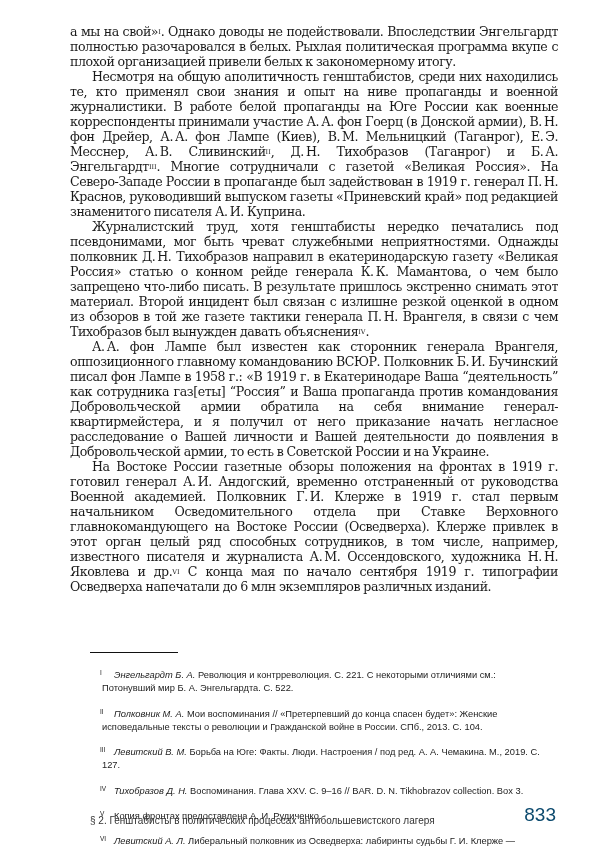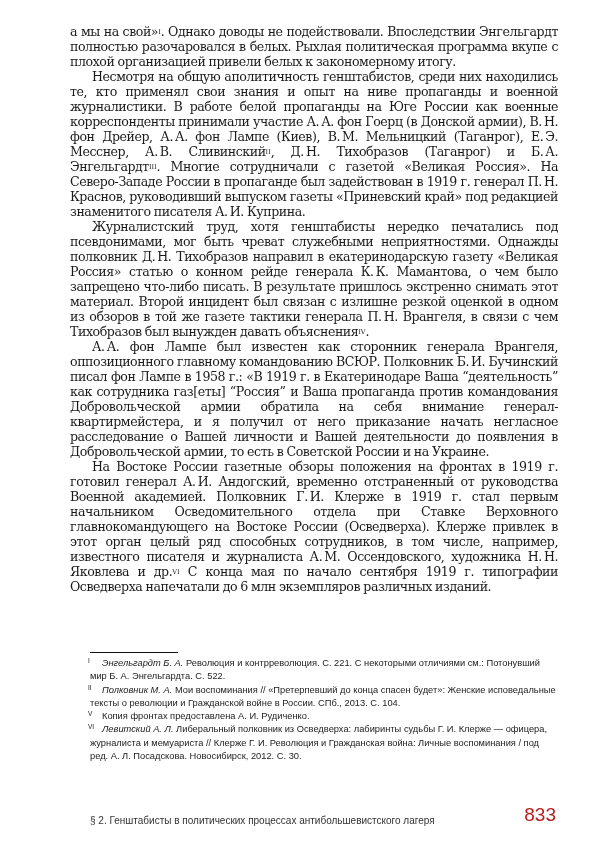--- a/index.html
+++ b/index.html
@@ -4,44 +4,46 @@
   <style>
     html, body { margin: 0; padding: 0; background: #ffffff; }
     body { width: 600px; height: 848px; position: relative; overflow: hidden; }
     .page { position: absolute; left: 70px; top: 24px; width: 488px; color: #1a1a1a; }
     .body-text { font-family: "DejaVu Serif", serif; font-size: 12.6px; line-height: 15px; text-align: justify; hyphens: manual; letter-spacing: -0.45px; word-spacing: -0.4px; }
     .body-text p { margin: 0; text-indent: 0; }
     .body-text p.indent { text-indent: 22px; }
     sup.fn { font-size: 6.5px; vertical-align: top; position: relative; top: 1px; letter-spacing: 0; }
     .rule { position: absolute; left: 90px; top: 652px; width: 88px; height: 0; border-top: 1px solid #111; }
     .footnotes { position: absolute; left: 90px; top: 657px; width: 466px; font-family: "Liberation Sans", sans-serif; font-size: 9.3px; line-height: 13.3px; color: #222; }
-    .fn-item { position: relative; margin: 0; padding-left: 0; text-indent: 12px; }
+    .fn-item { position: relative; margin: 12px; padding-left: 0; text-indent: 12px; }
     .fn-mark { position: absolute; left: -2px; top: -3px; font-size: 6.5px; text-indent: 0; }
     .fn-author { font-style: italic; }
     .footer { position: absolute; left: 90px; top: 810px; width: 466px; font-family: "Liberation Sans", sans-serif; }
     .footer-title { position: absolute; left: 0; top: 5px; font-size: 10px; color: #333; }
-    .page-number { position: absolute; right: 0; top: -6px; font-size: 19px; color: #b91c1c; }
+    .page-number { position: absolute; right: 0; top: -6px; font-size: 19px; color: #0c4a6e; }
   </style>
 </head>
 <body>
 
 <div class="page">
   <div class="body-text" id="body-text">
       <p><span>а мы на свой»</span><sup class="fn">I</sup><span>. Однако доводы не подействовали. Впоследствии Энгельгардт пол­ностью разочаровался в белых. Рыхлая политическая программа вкупе с плохой организацией привели белых к закономерному итогу.</span></p>
       <p class="indent"><span>Несмотря на общую аполитичность генштабистов, среди них находились те, кто применял свои знания и опыт на ниве пропаганды и военной журналистики. В работе белой пропаганды на Юге России как военные корреспонденты прини­мали участие А. А. фон Гоерц (в Донской армии), В. Н. фон Дрейер, А. А. фон Лам­пе (Киев), В. М. Мельницкий (Таганрог), Е. Э. Месснер, А. В. Сливинский</span><sup class="fn">II</sup><span>, Д. Н. Тихо­бразов (Таганрог) и Б. А. Энгельгардт</span><sup class="fn">III</sup><span>. Многие сотрудничали с газетой «Великая Россия». На Северо-Западе России в пропаганде был задействован в 1919 г. гене­рал П. Н. Краснов, руководивший выпуском газеты «Приневский край» под редак­цией знаменитого писателя А. И. Куприна.</span></p>
       <p class="indent"><span>Журналистский труд, хотя генштабисты нередко печатались под псевдонима­ми, мог быть чреват служебными неприятностями. Однажды полковник Д. Н. Ти­хобразов направил в екатеринодарскую газету «Великая Россия» статью о конном рейде генерала К. К. Мамантова, о чем было запрещено что-либо писать. В резуль­тате пришлось экстренно снимать этот материал. Второй инцидент был связан с излишне резкой оценкой в одном из обзоров в той же газете тактики генера­ла П. Н. Врангеля, в связи с чем Тихобразов был вынужден давать объяснения</span><sup class="fn">IV</sup><span>.</span></p>
       <p class="indent"><span>А. А. фон Лампе был известен как сторонник генерала Врангеля, оппозицион­ного главному командованию ВСЮР. Полковник Б. И. Бучинский писал фон Лампе в 1958 г.: «В 1919 г. в Екатеринодаре Ваша “деятельность” как сотрудника газ[еты] “Россия” и Ваша пропаганда против командования Добровольческой армии об­ратила на себя внимание генерал-квартирмейстера, и я получил от него прика­зание начать негласное расследование о Вашей личности и Вашей деятельности до появления в Добровольческой армии, то есть в Советской России и на Украине.</span></p>
       <p class="indent"><span>На Востоке России газетные обзоры положения на фронтах в 1919 г. готовил генерал А. И. Андогский, временно отстраненный от руководства Военной ака­демией. Полковник Г. И. Клерже в 1919 г. стал первым начальником Осведоми­тельного отдела при Ставке Верховного главнокомандующего на Востоке России (Осведверха). Клерже привлек в этот орган целый ряд способных сотрудников, в том числе, например, известного писателя и журналиста А. М. Оссендовско­го, художника Н. Н. Яковлева и др.</span><sup class="fn">VI</sup><span> С конца мая по начало сентября 1919 г. ти­пографии Осведверха напечатали до 6 млн экземпляров различных изданий.</span></p>
     </div>
 </div>
 
 <div class="rule"></div>
 <div class="footnotes" id="footnotes">
     <div class="fn-item"><span class="fn-mark">I</span><span class="fn-author">Энгельгардт Б. А.</span><span> Революция и контрреволюция. С. 221. С некоторыми отличиями см.: Потонувший мир Б. А. Энгельгардта. С. 522.</span></div>
     <div class="fn-item"><span class="fn-mark">II</span><span class="fn-author">Полковник М. А.</span><span> Мои воспоминания // «Претерпевший до конца спасен будет»: Женские исповедаль­ные тексты о революции и Гражданской войне в России. СПб., 2013. С. 104.</span></div>
+    <div class="fn-item"><span class="fn-mark">III</span><span class="fn-author">Левитский В. М.</span><span> Борьба на Юге: Факты. Люди. Настроения / под ред. А. А. Чемакина. М., 2019. С. 127.</span></div>
+    <div class="fn-item"><span class="fn-mark">IV</span><span class="fn-author">Тихобразов Д. Н.</span><span> Воспоминания. Глава XXV. С. 9–16 // BAR. D. N. Tikhobrazov collection. Box 3.</span></div>
     <div class="fn-item"><span class="fn-mark">V</span><span>Копия фронтах предоставлена А. И. Рудиченко.</span></div>
     <div class="fn-item"><span class="fn-mark">VI</span><span class="fn-author">Левитский А. Л.</span><span> Либеральный полковник из Осведверха: лабиринты судьбы Г. И. Клерже — офицера, журналиста и мемуариста // Клерже Г. И. Революция и Гражданская война: Личные воспоминания / под ред. А. Л. Посадскова. Новосибирск, 2012. С. 30.</span></div>
   </div>
 
 <div class="footer">
   <span class="footer-title">§ 2. Генштабисты в политических процессах антибольшевистского лагеря</span>
   <span class="page-number">833</span>
 </div>
 
 </body></html>

